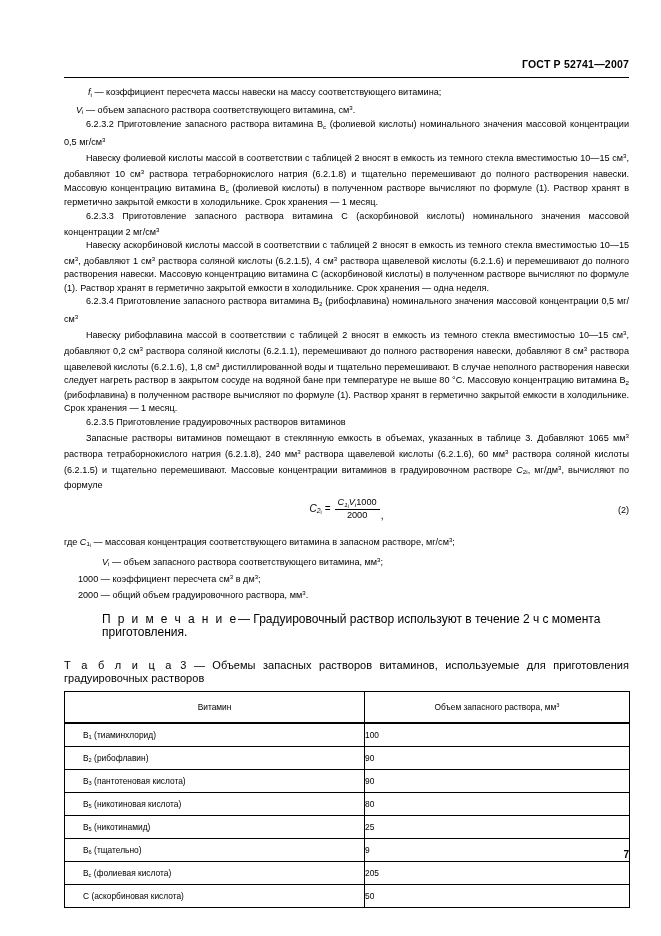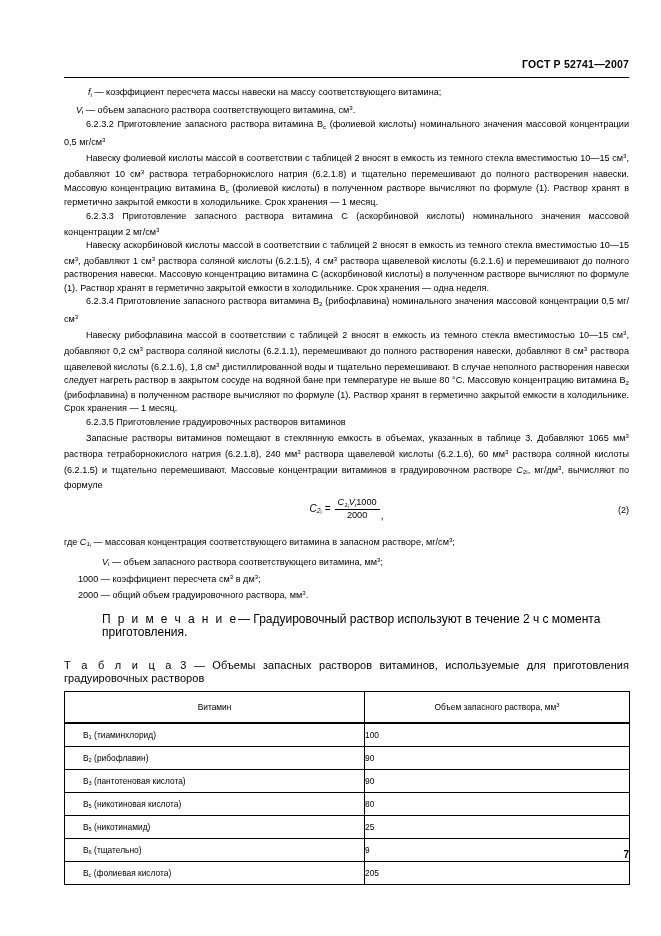--- a/index.html
+++ b/index.html
@@ -294,19 +294,23 @@
           <td class="c-val">25</td>
         </tr>
         <tr>
           <td class="c-name"><span>В</span><sub>6</sub><span> (тщательно)</span></td>
           <td class="c-val">9</td>
         </tr>
         <tr>
           <td class="c-name"><span>В</span><sub>с</sub><span> (фолиевая кислота)</span></td>
           <td class="c-val">205</td>
         </tr>
+        <tr>
+          <td class="c-name"><span>С</span><sub></sub><span> (аскорбиновая кислота)</span></td>
+          <td class="c-val">50</td>
+        </tr>
       </tbody>
     </table>
 
   </div>
 
   <div class="pageno">7</div>
 </div>
 
 </body></html>

